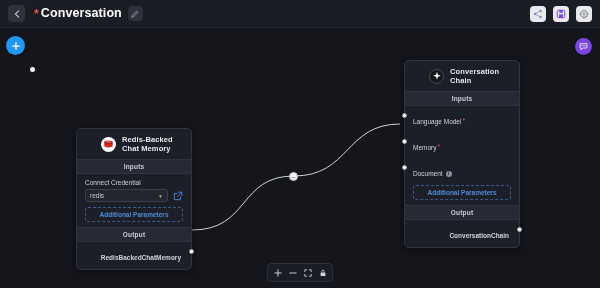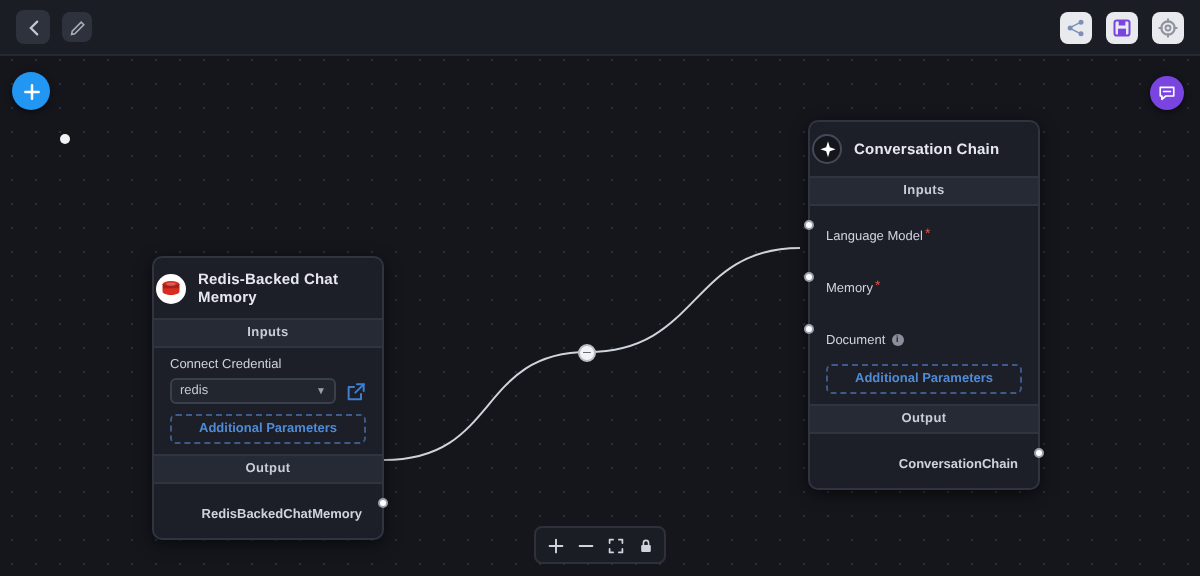--- a/index.html
+++ b/index.html
@@ -82,21 +82,21 @@
   .node {
     position: absolute;
     background: #1c1f28;
     border: 1px solid #30343f;
     border-radius: 5px;
     z-index: 20;
     box-shadow: 0 2px 8px rgba(0,0,0,.55);
   }
   .node-head {
     display: flex; align-items: center; gap: 6px;
-    padding: 6px 8px 6px 1px;
+    padding: 6px 8px 6px 24px;
   }
   .node-ico {
     width: 15px; height: 15px; border-radius: 50%;
     display: flex; align-items: center; justify-content: center;
     flex: none; overflow: hidden;
   }
   .node-ico.white { background: #ffffff; }
   .node-ico.dark  { background: #14161c; border: 1px solid #454a57; }
   .node-title { font-size: 7.5px; color: #e6e8ed; font-weight: bold; letter-spacing: .1px; }
 
@@ -203,20 +203,23 @@
   <div id="edge-btn">
     <span>–</span>
   </div>
 
   <div id="topbar">
     <div class="tb-back">
       <svg width="6" height="8" viewBox="0 0 6 8">
         <path d="M4.6 0.8 L1.4 4 L4.6 7.2" fill="none" stroke="#c3c7d1" stroke-width="1.1" stroke-linecap="round"></path>
       </svg>
     </div>
+    <div class="tb-title">
+      <span class="tb-star">*</span><span>Conversation</span>
+    </div>
     <div class="tb-edit">
       <svg width="8" height="8" viewBox="0 0 10 10">
         <path d="M1 9 L1.4 7 L7 1.4 L8.6 3 L3 8.6 Z" fill="none" stroke="#a8adb8" stroke-width="1"></path>
       </svg>
     </div>
     <div class="tb-spacer"></div>
     <div class="tb-actions">
       <div class="tb-btn">
         <svg width="10" height="10" viewBox="0 0 12 12">
           <circle cx="9" cy="2.5" r="1.5" fill="#7d8fb8"></circle>

